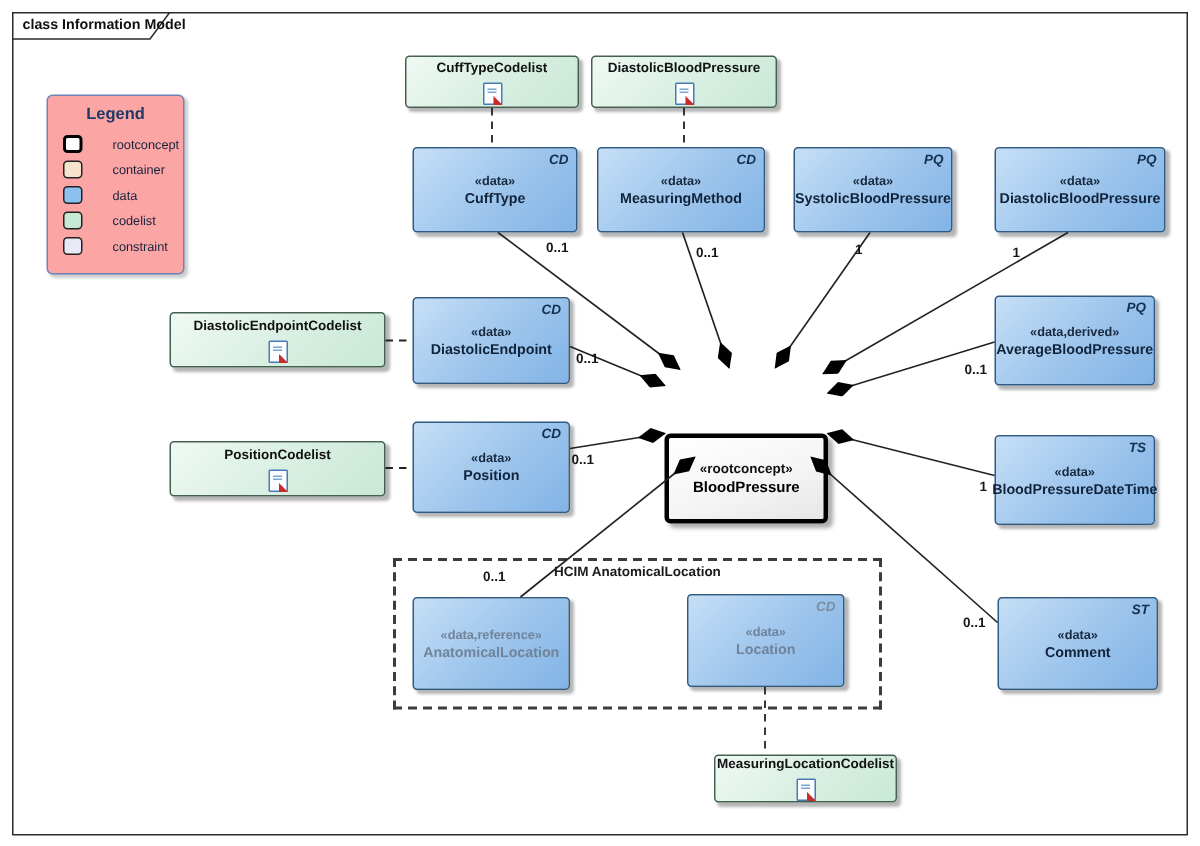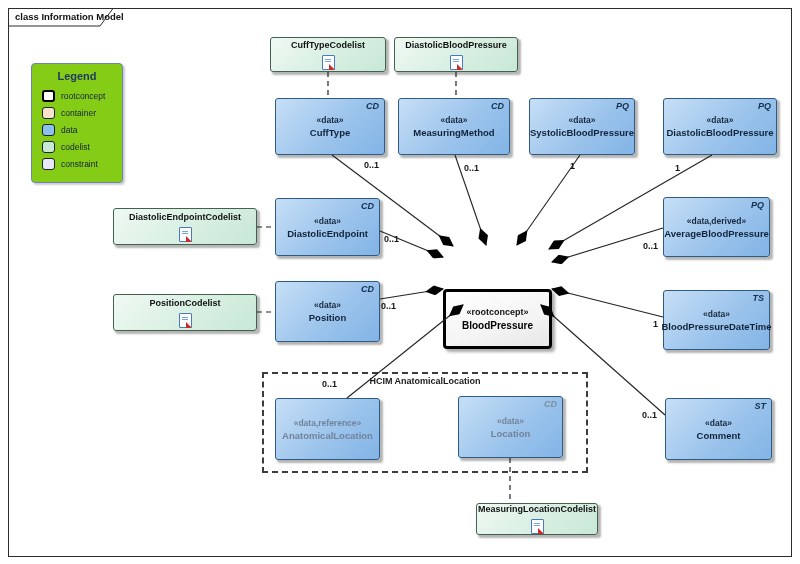--- a/index.html
+++ b/index.html
@@ -37,24 +37,24 @@
 
   .hcim-box{position:absolute;left:262px;top:372px;width:326px;height:101px;
         border:2px dashed #3c3c3c;z-index:1;box-sizing:border-box;}
   .hcim-label{position:absolute;left:262px;top:376px;width:326px;text-align:center;
         font-size:9px;font-weight:bold;color:#1a1a1a;z-index:2;}
 
   .mult{position:absolute;font-size:9px;font-weight:bold;color:#151515;z-index:6;}
 
   
   .legend{position:absolute;left:31px;top:63px;width:92px;height:120px;
-        background:#84cc16;border:1px solid #7083b6;border-radius:4px;z-index:2;
+        background:#fca5a5;border:1px solid #7083b6;border-radius:4px;z-index:2;
         box-shadow:2px 2px 2px rgba(90,90,90,.3);padding:6px 0 0 0;box-sizing:border-box;}
   .legend-title{text-align:center;font-size:11px;font-weight:bold;color:#1f3864;margin-bottom:5px;}
-  .legend-row{display:flex;align-items:center;gap:6px;padding:0 0 0 10px;height:17px;}
+  .legend-row{display:flex;align-items:center;gap:20px;padding:0 0 0 10px;height:17px;}
   .swatch{width:13px;height:12px;border:1px solid #222;border-radius:3px;box-sizing:border-box;flex:0 0 auto;}
   .swatch.thick{border-width:2.5px;border-color:#000;}
   .legend-row .llabel{font-size:8.5px;color:#16213a;}
 </style>
 </head>
 <body>
 
 <div class="page">
   <div class="frame"></div>
 

